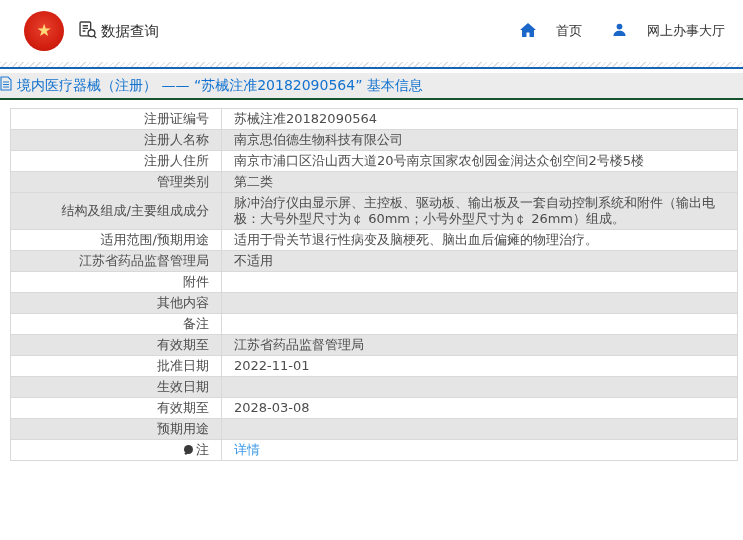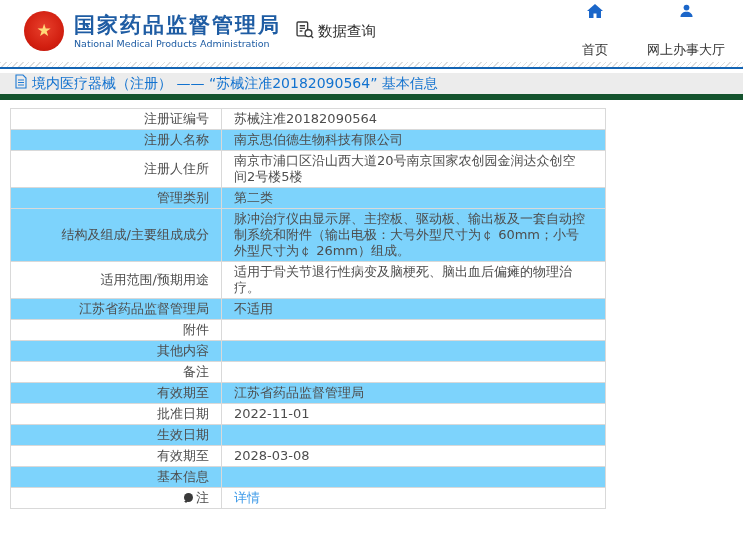--- a/index.html
+++ b/index.html
@@ -11,59 +11,55 @@
   .emblem { width:40px; height:40px; border-radius:50%;
             background:radial-gradient(circle at 50% 42%, #e8402c 0%, #d21f10 62%, #b81208 100%);
             display:flex; align-items:center; justify-content:center; flex:0 0 auto; }
   .emblem .star { color:#ffd978; font-size:17px; line-height:1; margin-top:-2px; }
   .brand-text { margin-left:10px; }
   .brand-title { font-size:21px; font-weight:bold; color:#1e5ca3; letter-spacing:2px; line-height:1.15; }
   .brand-subtitle { font-size:9.5px; color:#1e5ca3; margin-top:1px; }
   .data-query { display:flex; align-items:center; gap:4px; margin-left:15px;
                 font-size:14.5px; color:#2d2d2d; cursor:pointer; }
   .top-nav { margin-left:auto; display:flex; gap:30px; padding-right:4px; }
-  .nav-item { display:flex; flex-direction:column; align-items:center; gap:20px;
+  .nav-item { display:flex; flex-direction:row; align-items:center; gap:20px;
               font-size:13px; color:#333; cursor:pointer; min-width:44px; }
 
   
   .hatch-strip { height:5px;
     background-image:repeating-linear-gradient(135deg,#dcdcdc 0,#dcdcdc 1px,transparent 1px,transparent 4px); }
   .blue-rule { height:2px; background:#1565b4; }
   .rule-gap { height:4px; background:#fff; }
 
   
-  .title-bar { height:27px; background:#ececec; border-bottom:6px solid #14532d;
-               display:flex; align-items:center; padding-left:15px; gap:5px; }
+  .title-bar { height:27px; background:#ececec; border-bottom:2px solid #14532d;
+               display:flex; align-items:center; gap:5px; }
   .title-bar .txt { font-size:14px; color:#1272cf; }
 
   .bar-gap { height:8px; background:#fff; }
 
   
-  table.info { border-collapse:collapse; margin:0 9px 0 10px; width:596px; table-layout:fixed;border-radius:22px; }
+  table.info { border-collapse:collapse; margin:0 9px 0 10px; width:728px; table-layout:fixed;border-radius:22px; }
   table.info th, table.info td { border:1px solid #d9d9d9; font-size:13px;
                line-height:16px; padding:2px 12px; color:#4d4d4d; vertical-align:middle; }
   table.info th { width:211px; text-align:right; font-weight:400; padding-left:4px; }
   table.info td { text-align:left; padding-right:20px; word-break:break-all; }
-  tr.alt { background:#7dd3fc; }
+  tr.alt { background:#e5e5e5; }
   td a { color:#3e9ae8; text-decoration:none; }
   .note-icon { display:inline-block; width:9px; height:9px; background:#3a3a3a;
                border-radius:50%; margin-right:3px; position:relative; }
   .note-icon::after { content:""; position:absolute; left:0; bottom:-3px;
                border:2px solid transparent; border-top-color:#3a3a3a; }
 </style>
 </head>
 <body>
 
 <header class="site-header">
   <div class="emblem">
     <span class="star">★</span>
-  </div>
-  <div class="brand-text">
-    <div class="brand-title">国家药品监督管理局</div>
-    <div class="brand-subtitle">National Medical Products Administration</div>
   </div>
   <div class="data-query">
     <span>
       <svg width="18" height="18" viewBox="0 0 17 17" fill="none" stroke="#3c3c3c" stroke-width="1.3">
         <rect x="1" y="1" width="10" height="13" rx="1"></rect>
         <path d="M3.5 4.5h5M3.5 7h5M3.5 9.5h2.5"></path>
         <circle cx="11.8" cy="11.5" r="3.2" fill="#fff"></circle>
         <path d="M14.1 13.8L16.2 16"></path>
       </svg>
     </span>
@@ -158,21 +154,21 @@
       </tr>
       <tr class="alt">
         <th><span>生效日期</span></th>
         <td></td>
       </tr>
       <tr>
         <th><span>有效期至</span></th>
         <td>2028-03-08</td>
       </tr>
       <tr class="alt">
-        <th><span>基本信息</span></th>
+        <th><span>预期用途</span></th>
         <td></td>
       </tr>
       <tr>
         <th><span class="note-icon"></span><span>注</span></th>
         <td><a href="#">详情</a></td>
       </tr>
     </tbody>
 </table>
 
 </body></html>

